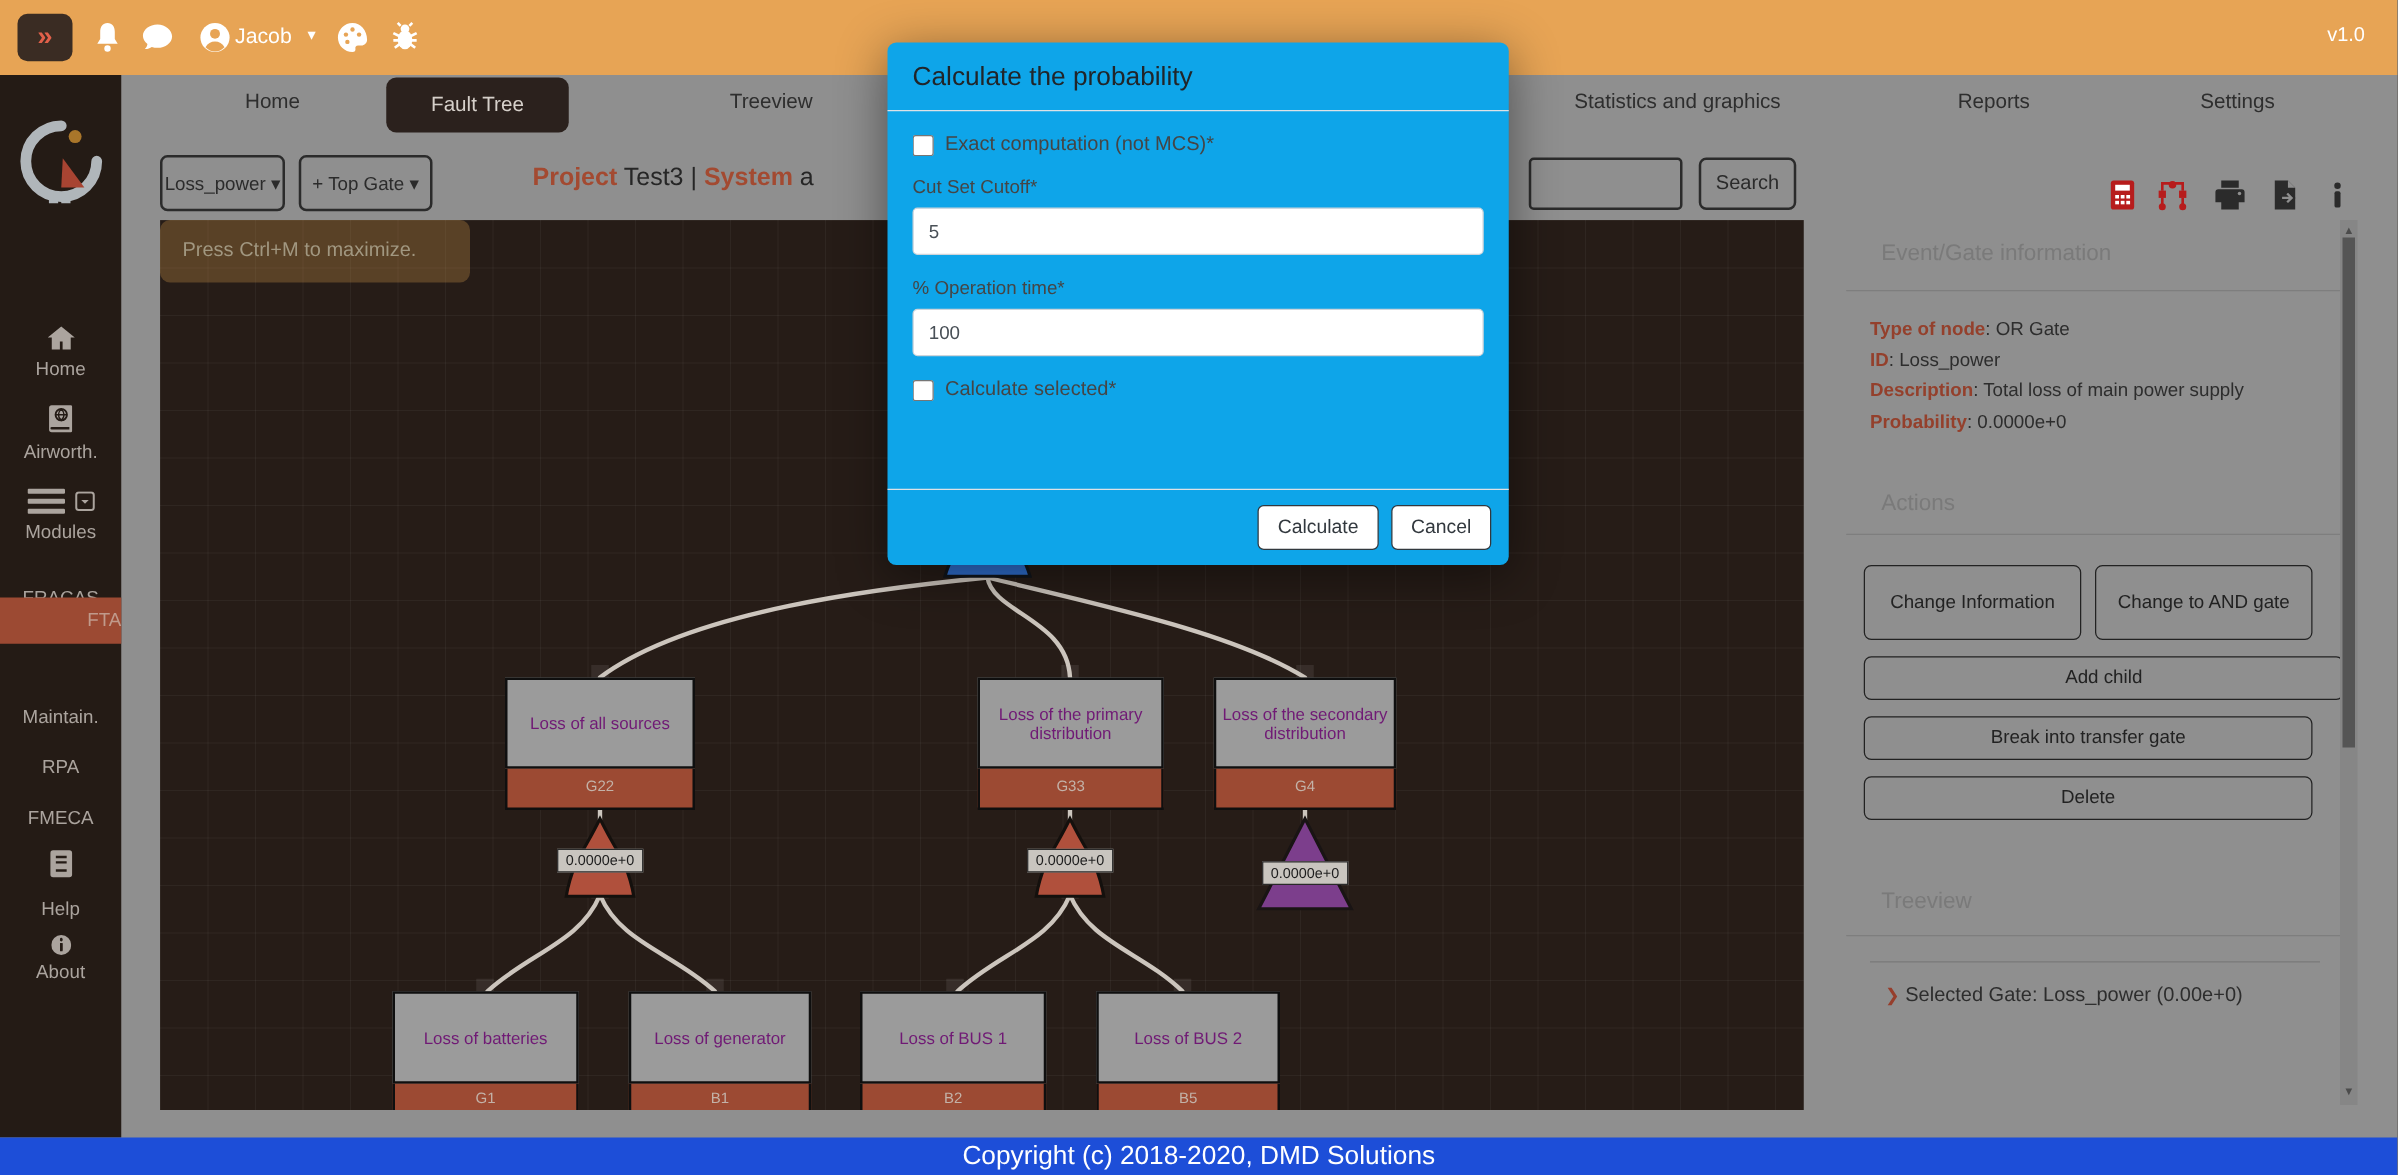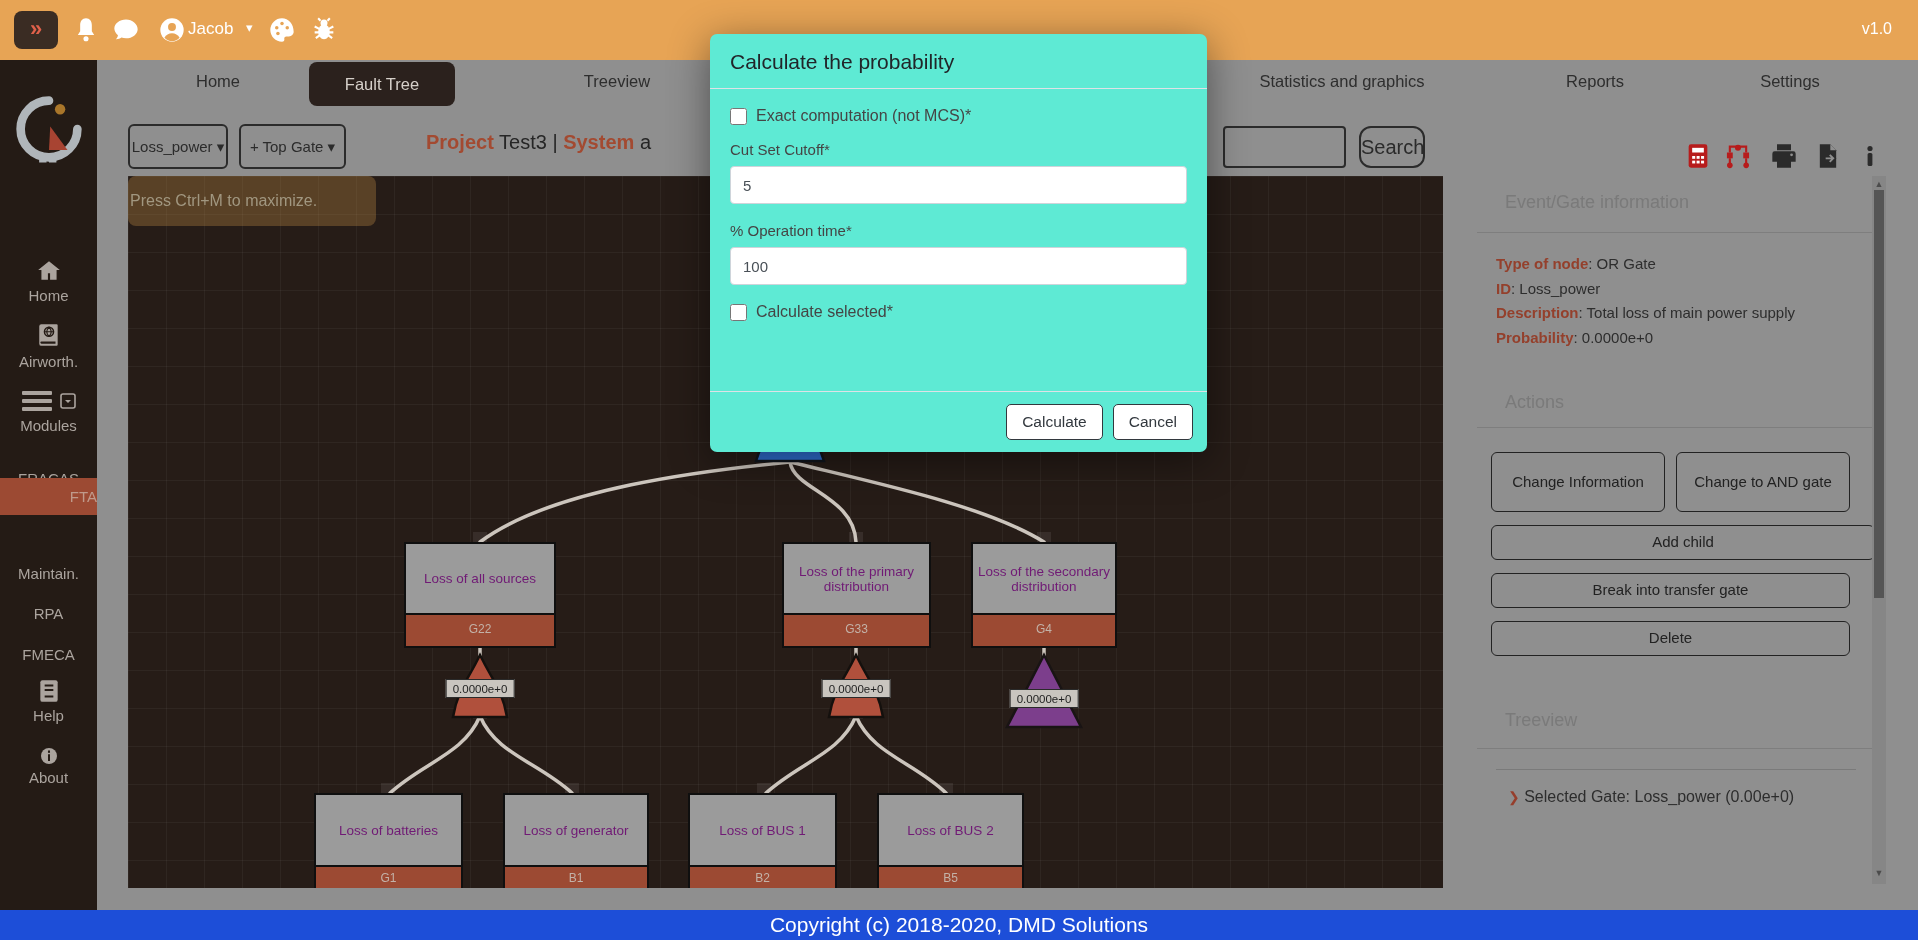--- a/index.html
+++ b/index.html
@@ -33,32 +33,32 @@
 
   
   .tool-btn { border:2px solid #2b2b2b; border-radius:6px; background:transparent;
               color:#2b2b2b; font-size:15px; text-align:center; cursor:pointer;
               font-family:"Liberation Sans", sans-serif; }
   #title-line { left:426px; top:131px; font-size:20px; color:#262626; white-space:nowrap; }
   .title-accent { color:#a34a31; font-weight:bold; }
   #search-input { left:1223px; top:126px; width:123px; height:42px; border:2px solid #2b2b2b;
                   border-radius:4px; background:transparent; padding:0 10px; font-size:15px;
                   color:#2b2b2b; font-family:"Liberation Sans", sans-serif; }
-  #search-btn { left:1359px; top:126px; width:66px; height:42px; font-size:20px;border-radius:12px; }
+  #search-btn { left:1359px; top:126px; width:78px; height:42px; font-size:16px; }
   .tool-icon { top:142px; width:28px; height:28px; }
 
   
   #canvas { left:128px; top:176px; width:1315px; height:712px; background:#261c17;
             background-image:
               linear-gradient(rgba(255,255,255,.045) 1px, transparent 1px),
               linear-gradient(90deg, rgba(255,255,255,.045) 1px, transparent 1px);
             background-size:38px 38px; overflow:hidden; z-index:1; }
   #max-hint { left:0; top:0; width:248px; height:50px; background:rgba(222,160,80,.28);
               border-radius:8px; color:#a19780; font-size:16px; line-height:50px;
-              padding-left:2px; }
+              padding-left:18px; }
   .tree-box { background:#9b9b9b; border:2px solid #0f0f0f; color:#701a75; font-size:13.5px;
               display:flex; align-items:center; justify-content:center; text-align:center;
               padding:4px; cursor:pointer; }
   .tree-bar { background:#9c4a33; border:2px solid #0f0f0f; border-top:none; color:#c3b2a8;
               font-size:12px; text-align:center; cursor:pointer; }
   .chip { background:#c9c5bf; border:1.5px solid #2a2a2a; color:#1e1e1e; font-size:11.5px;
           padding:2.5px 6px; transform:translateX(-50%); white-space:nowrap; z-index:3; }
 
   
   .panel-header { color:#7a7a7a; font-size:18px; }
@@ -66,21 +66,21 @@
   .info-line { font-size:15px; color:#2d2d2d; line-height:24.5px; }
   .info-label { color:#94402c; font-weight:bold; }
   .action-btn { border:1.5px solid #222; border-radius:6px; background:transparent;
                 color:#222; font-size:15px; cursor:pointer; text-align:center;
                 font-family:"Liberation Sans", sans-serif; line-height:1.25; }
   #panel-scrollbar { left:1872px; top:176px; width:14px; height:708px; background:#868686; }
   #scroll-thumb { left:1874px; top:190px; width:10px; height:408px; background:#555; }
   .scroll-arrow { left:1872px; width:14px; text-align:center; color:#4c4c4c; font-size:9px; }
 
   
-  #modal { left:710px; top:34px; width:497px; height:418px; background:#5eead4; border-radius:7px;
+  #modal { left:710px; top:34px; width:497px; height:418px; background:#0ea5e9; border-radius:7px;
            box-shadow:0 8px 40px rgba(0,0,0,.45); z-index:50; display:flex; flex-direction:column; }
   #modal-header { padding:16px 20px 14px 20px; border-bottom:1px solid #dee2e6; }
   #modal-title { font-size:21px; color:#212529; font-weight:500; }
   #modal-body { padding:18px 20px 0 20px; }
   .cb-row { display:flex; align-items:center; gap:9px; font-size:16px; color:#454545; }
   .cb-row input { width:17px; height:17px; cursor:pointer; }
   .field-label { font-size:15px; color:#454545; margin-bottom:8px; }
   .field-input { width:100%; height:38px; border:1px solid #ced4da; border-radius:4px;
                  padding:0 12px; font-size:15px; color:#495057;
                  font-family:"Liberation Sans", sans-serif; }
@@ -173,21 +173,21 @@
     <div id="sb-fta" class="abs">FTA</div>
     <div class="abs sb-label" style="top:505px">Maintain.</div>
     <div class="abs sb-label" style="top:545px">RPA</div>
     <div class="abs sb-label" style="top:586px">FMECA</div>
 
     <div class="abs" style="left:0;top:618px;width:97px">
       <svg class="abs sb-icon" viewBox="0 0 24 24">
         <rect fill="#aba49e" x="4" y="2" width="16" height="20" rx="2"></rect>
         <path stroke="#241b15" stroke-width="1.8" d="M8 7h8M8 11h8M8 17h8"></path>
       </svg>
-      <div class="sb-label" style="margin-top:29px">Help</div>
+      <div class="sb-label" style="margin-top:41px">Help</div>
     </div>
 
     <div class="abs" style="left:0;top:688px;width:97px">
       <svg class="abs" style="left:41px;width:16px;height:16px" viewBox="0 0 16 16">
         <circle cx="8" cy="8" r="8" fill="#aba49e"></circle>
         <path d="M8 4.2a1 1 0 1 1 0-2 1 1 0 0 1 0 2zM7 6.5h2V13H7z" fill="#241b15"></path>
         <rect x="7" y="6.5" width="2" height="6" fill="#241b15"></rect>
         <circle cx="8" cy="4" r="1.1" fill="#241b15"></circle>
       </svg>
       <div class="sb-label" style="margin-top:21px">About</div>

